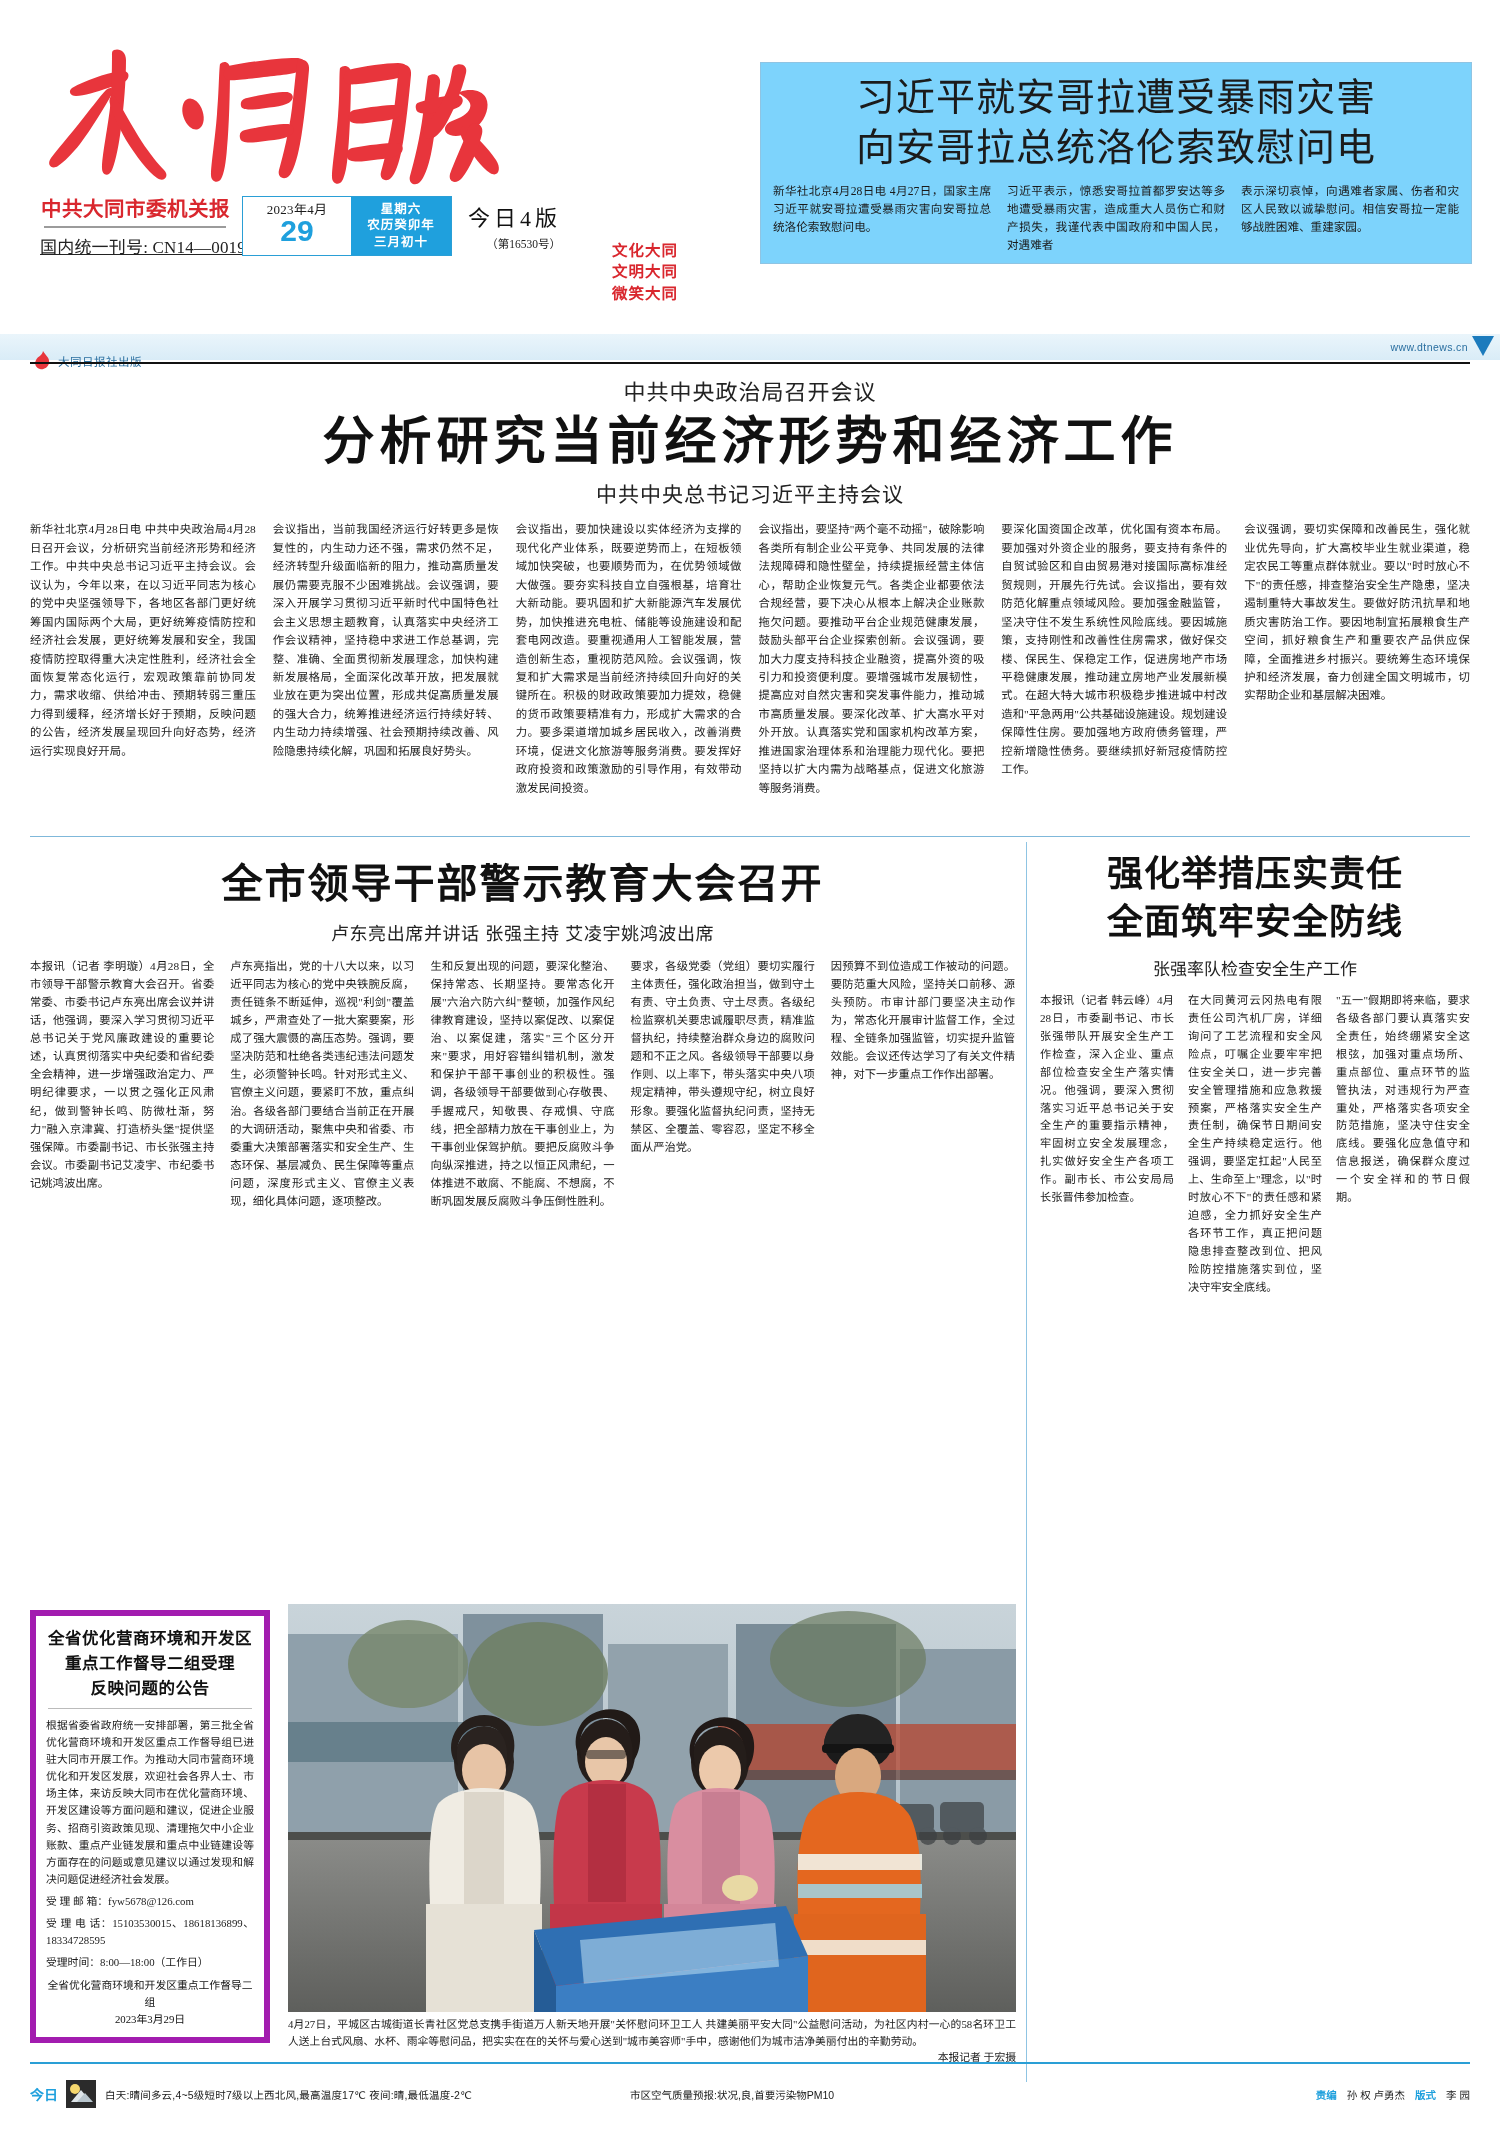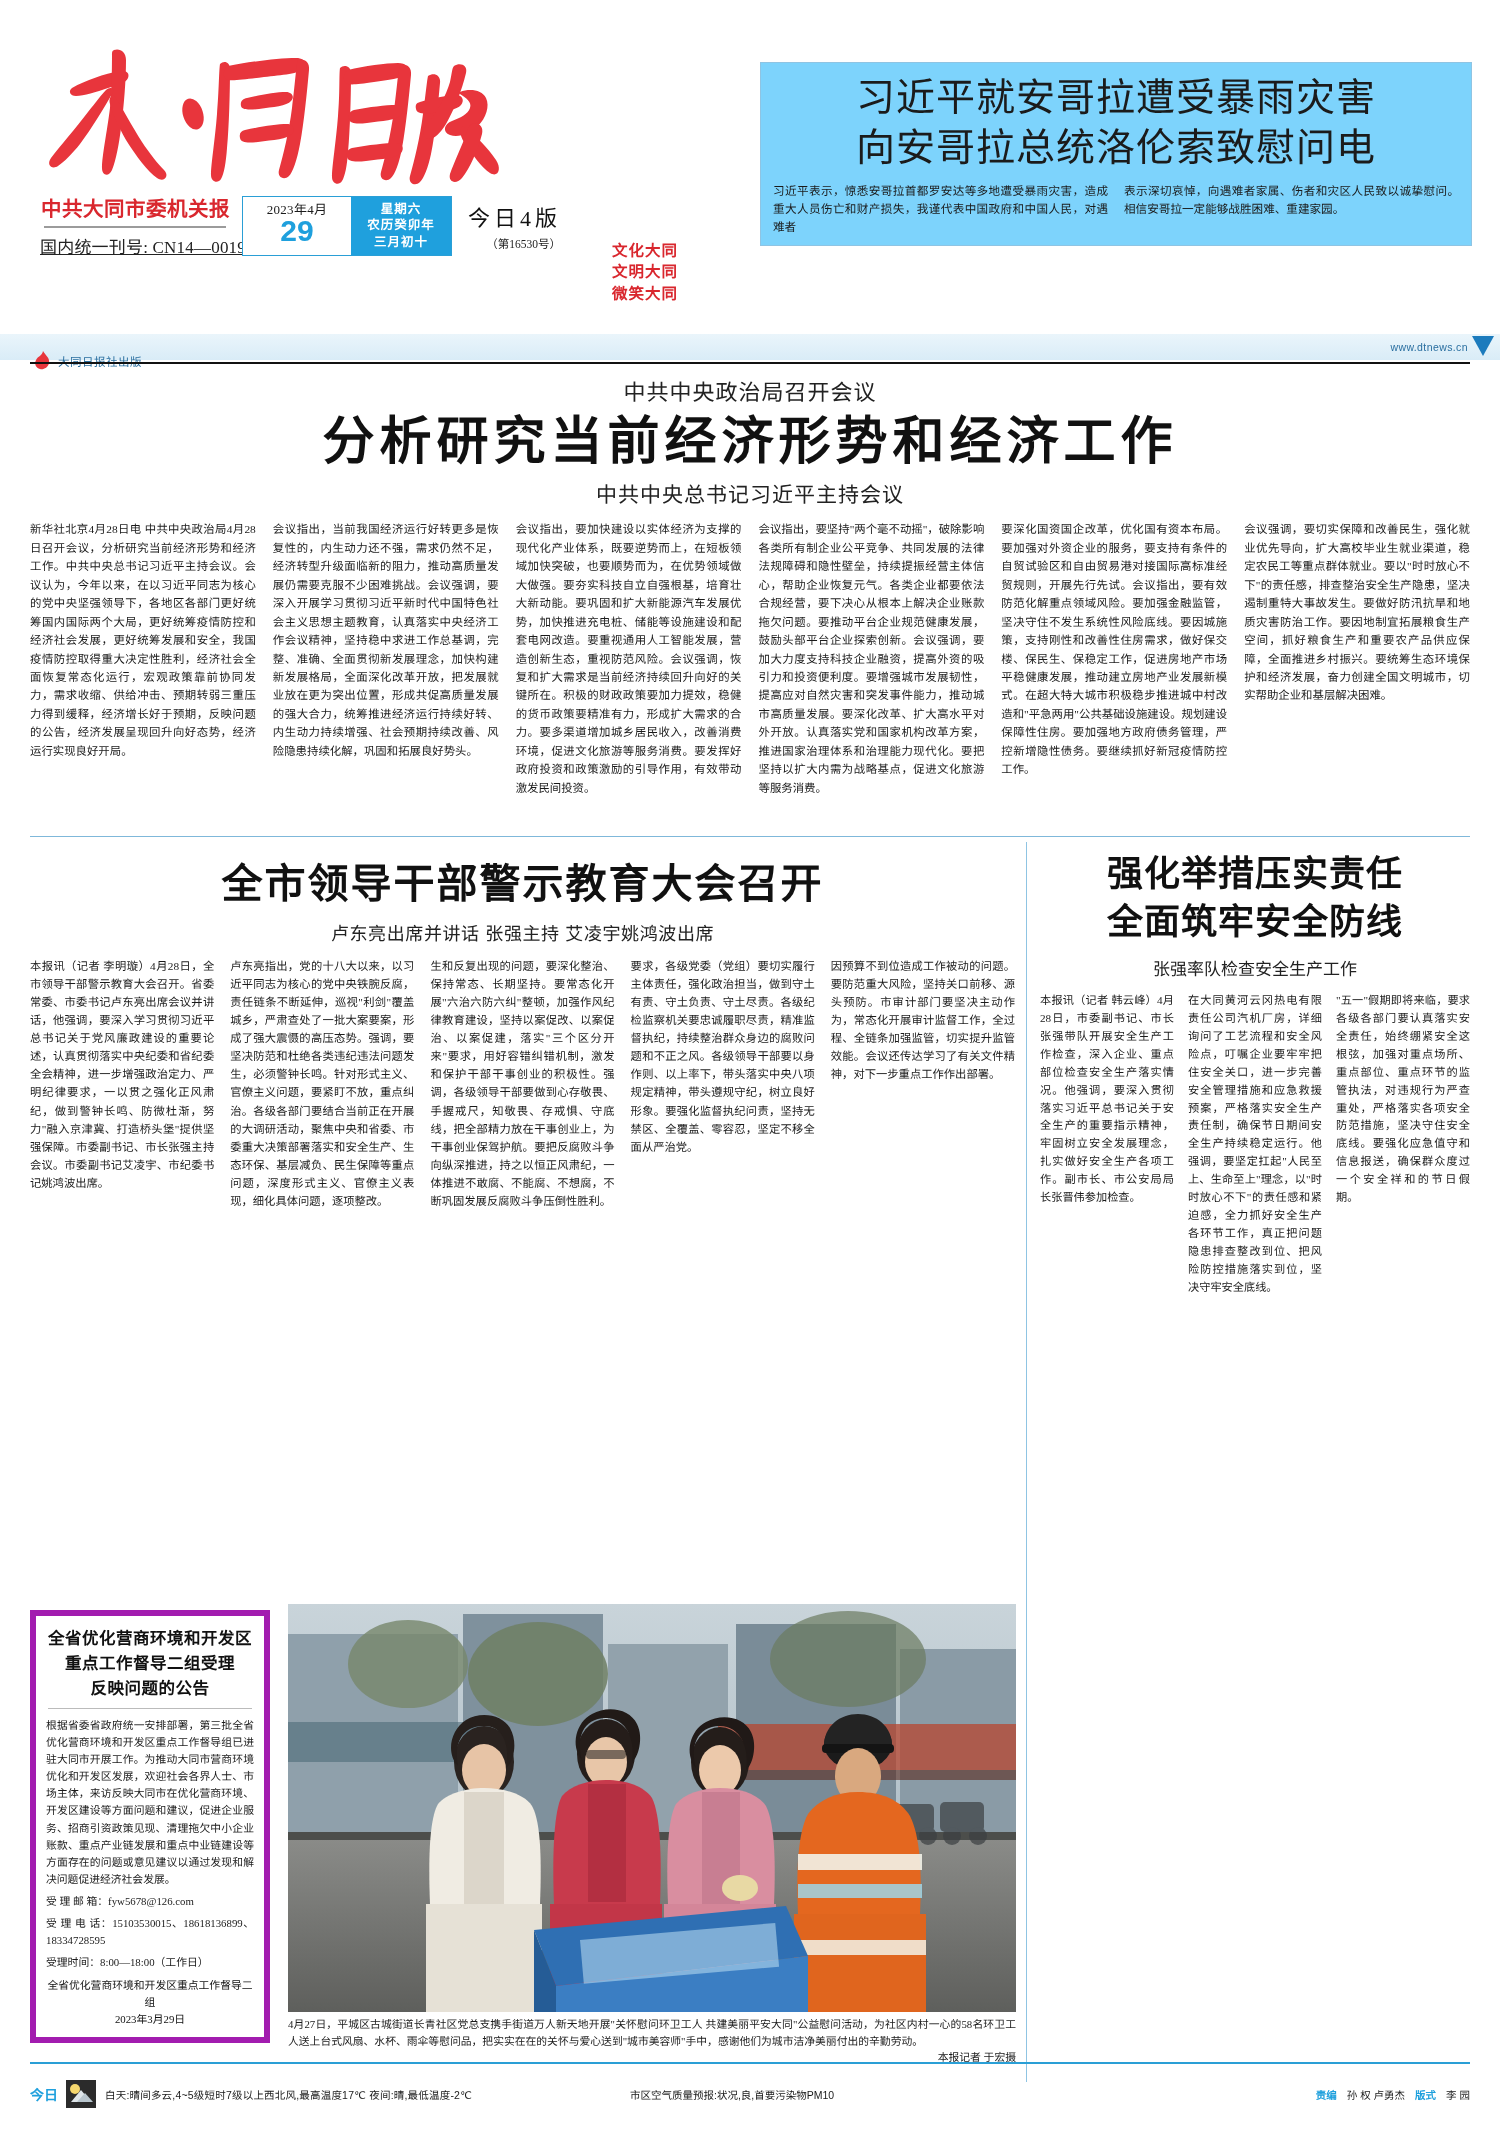--- a/index.html
+++ b/index.html
@@ -170,20 +170,21 @@
       <div>文明大同</div>
       <div>微笑大同</div>
     </div>
 
     <div class="topbox">
       <h1>
         <span>习近平就安哥拉遭受暴雨灾害</span><br>
         <span>向安哥拉总统洛伦索致慰问电</span>
       </h1>
       <div class="cols">
+        <p>新华社北京4月28日电 4月27日，国家主席习近平就安哥拉遭受暴雨灾害向安哥拉总统洛伦索致慰问电。</p>
         <p>习近平表示，惊悉安哥拉首都罗安达等多地遭受暴雨灾害，造成重大人员伤亡和财产损失，我谨代表中国政府和中国人民，对遇难者</p>
         <p>表示深切哀悼，向遇难者家属、伤者和灾区人民致以诚挚慰问。相信安哥拉一定能够战胜困难、重建家园。</p>
       </div>
     </div>
   </div>
 
   <div class="pubband">
     <div class="inner">
       <div class="pub-left">
         <svg class="flame" viewBox="0 0 17 19">

